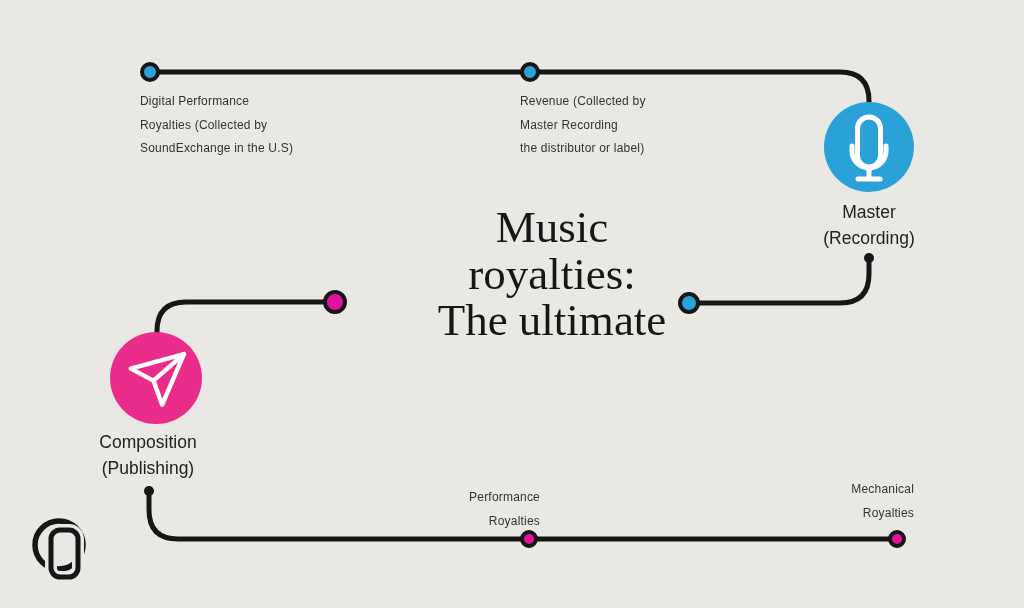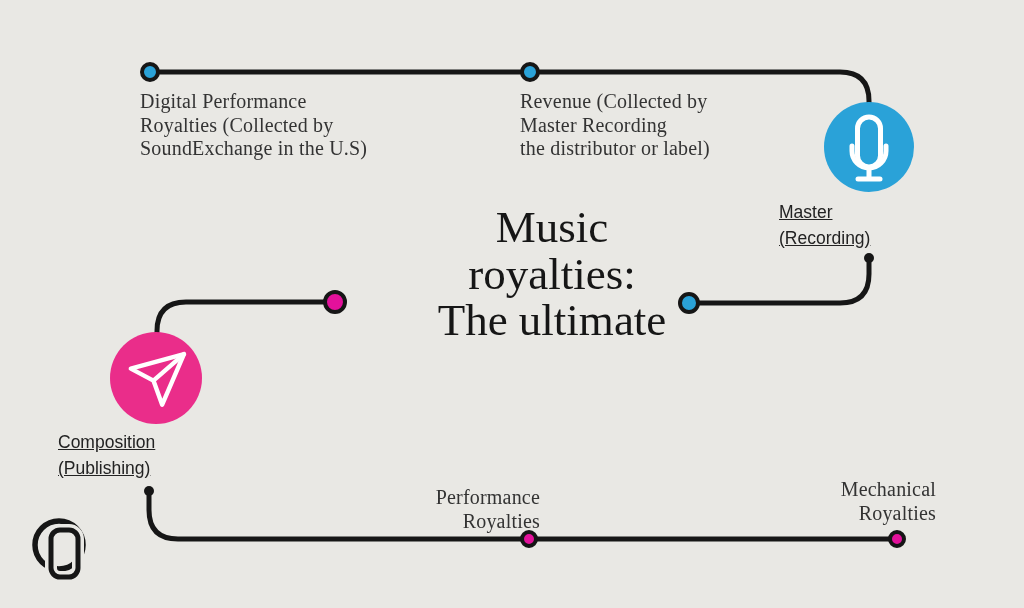--- a/index.html
+++ b/index.html
@@ -9,28 +9,27 @@
     font-family: "Liberation Sans", sans-serif;
   }
   .stage { position: relative; width: 1024px; height: 608px; }
   svg.diagram { position: absolute; left: 0; top: 0; }
   .line {
     fill: none; stroke: var(--line, #161616); stroke-width: 5;
     stroke-linecap: round;
   }
   .label {
     position: absolute; color: var(--text, #333333);
-    font-size: 20px; line-height: 23.5px; letter-spacing: 0.2px; font-family: Liberation Serif, serif;
+    font-size: 12px; line-height: 23.5px; letter-spacing: 0.2px;
   }
   .label div { white-space: nowrap; }
   .ta-r { text-align: right; }
   .node-label {
     position: absolute; color: #222; font-size: 17.5px; line-height: 26px;
-    text-align: left;
-    text-decoration: underline;
+    text-align: center;
   }
   .title {
     position: absolute; left: 0; top: 204px; width: 1024px;
     text-align: center; color: var(--line, #161616);
     font-family: "Liberation Serif", serif;
     font-size: 45px; line-height: 46.5px; font-weight: 500; padding-left: 40px;
   }
 </style>
 </head>
 <body>
@@ -99,21 +98,21 @@
   <div class="node-label" style="left:58px; top:429px; width:180px;">
     <div>Composition</div>
     <div>(Publishing)</div>
   </div>
 
   <div class="label ta-r" style="left:340px; top:478px; width:200px;margin-top:8px;">
     <div>Performance</div>
     <div>Royalties</div>
   </div>
 
-  <div class="label ta-r" style="left:736px; top:478px; width:200px;">
+  <div class="label ta-r" style="left:714px; top:478px; width:200px;">
     <div>Mechanical</div>
     <div>Royalties</div>
   </div>
 
   <div class="title">
     <div>Music</div>
     <div>royalties:</div>
     <div>The ultimate</div>
   </div>
 

